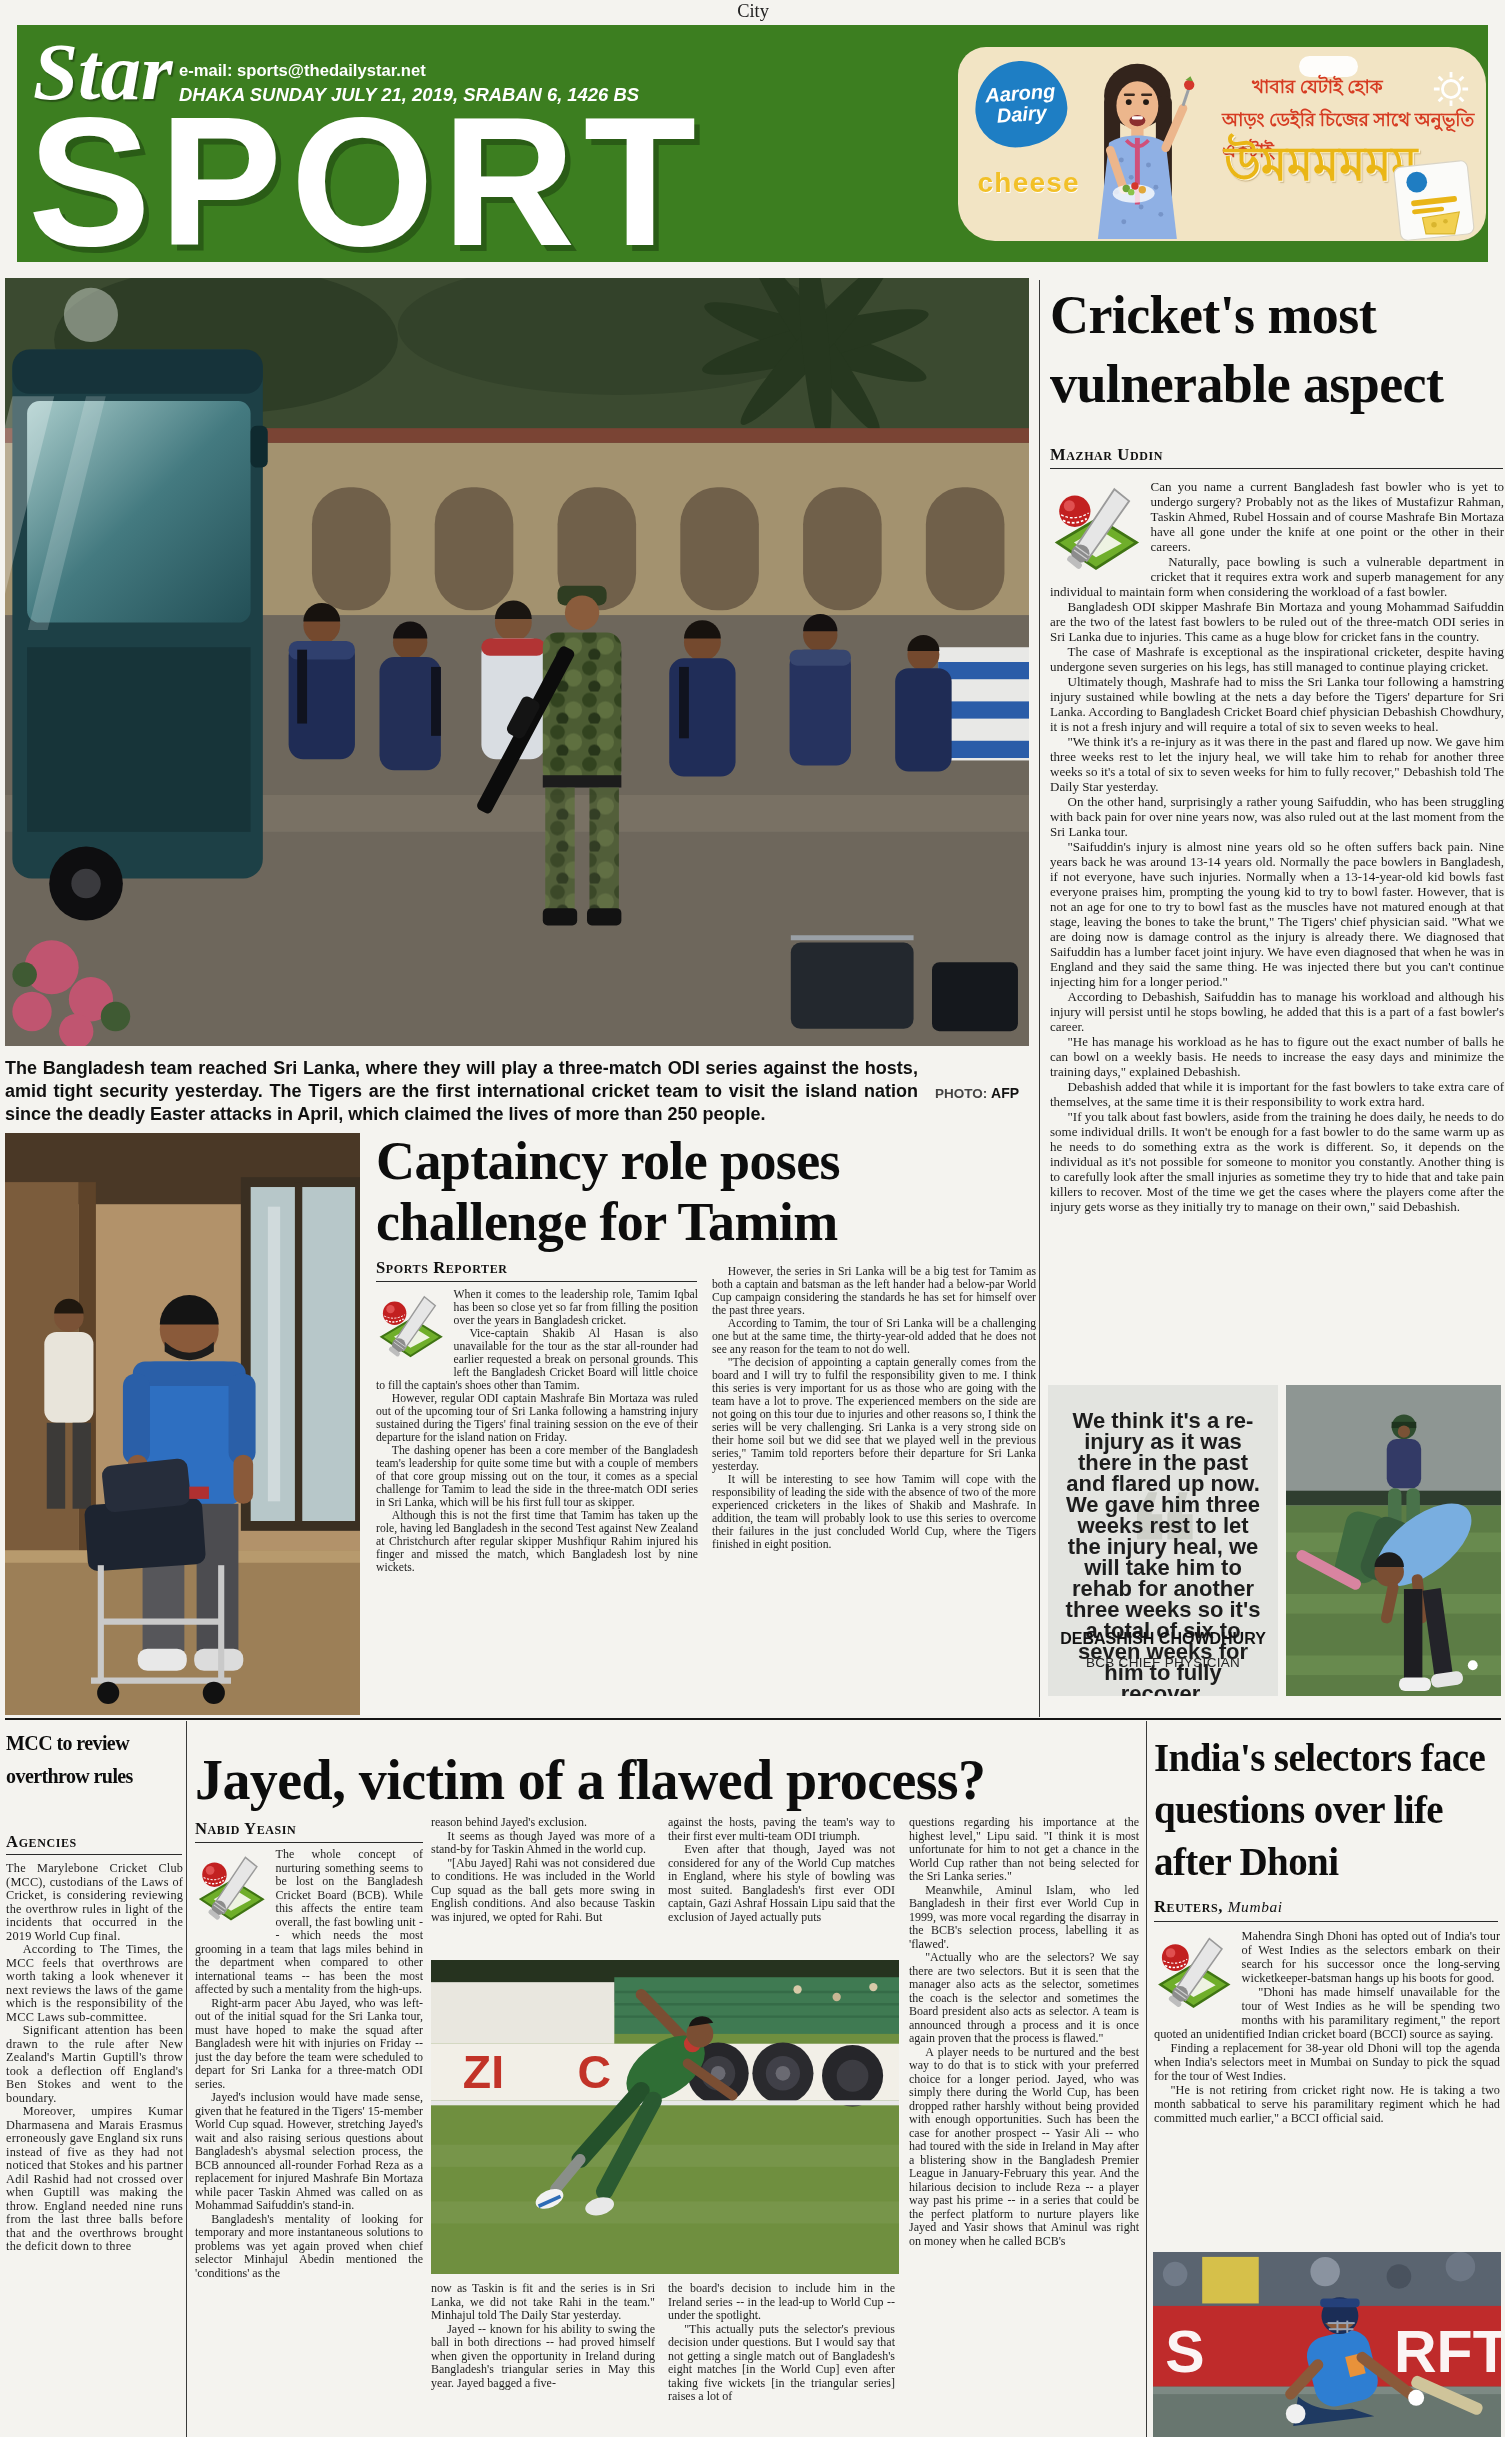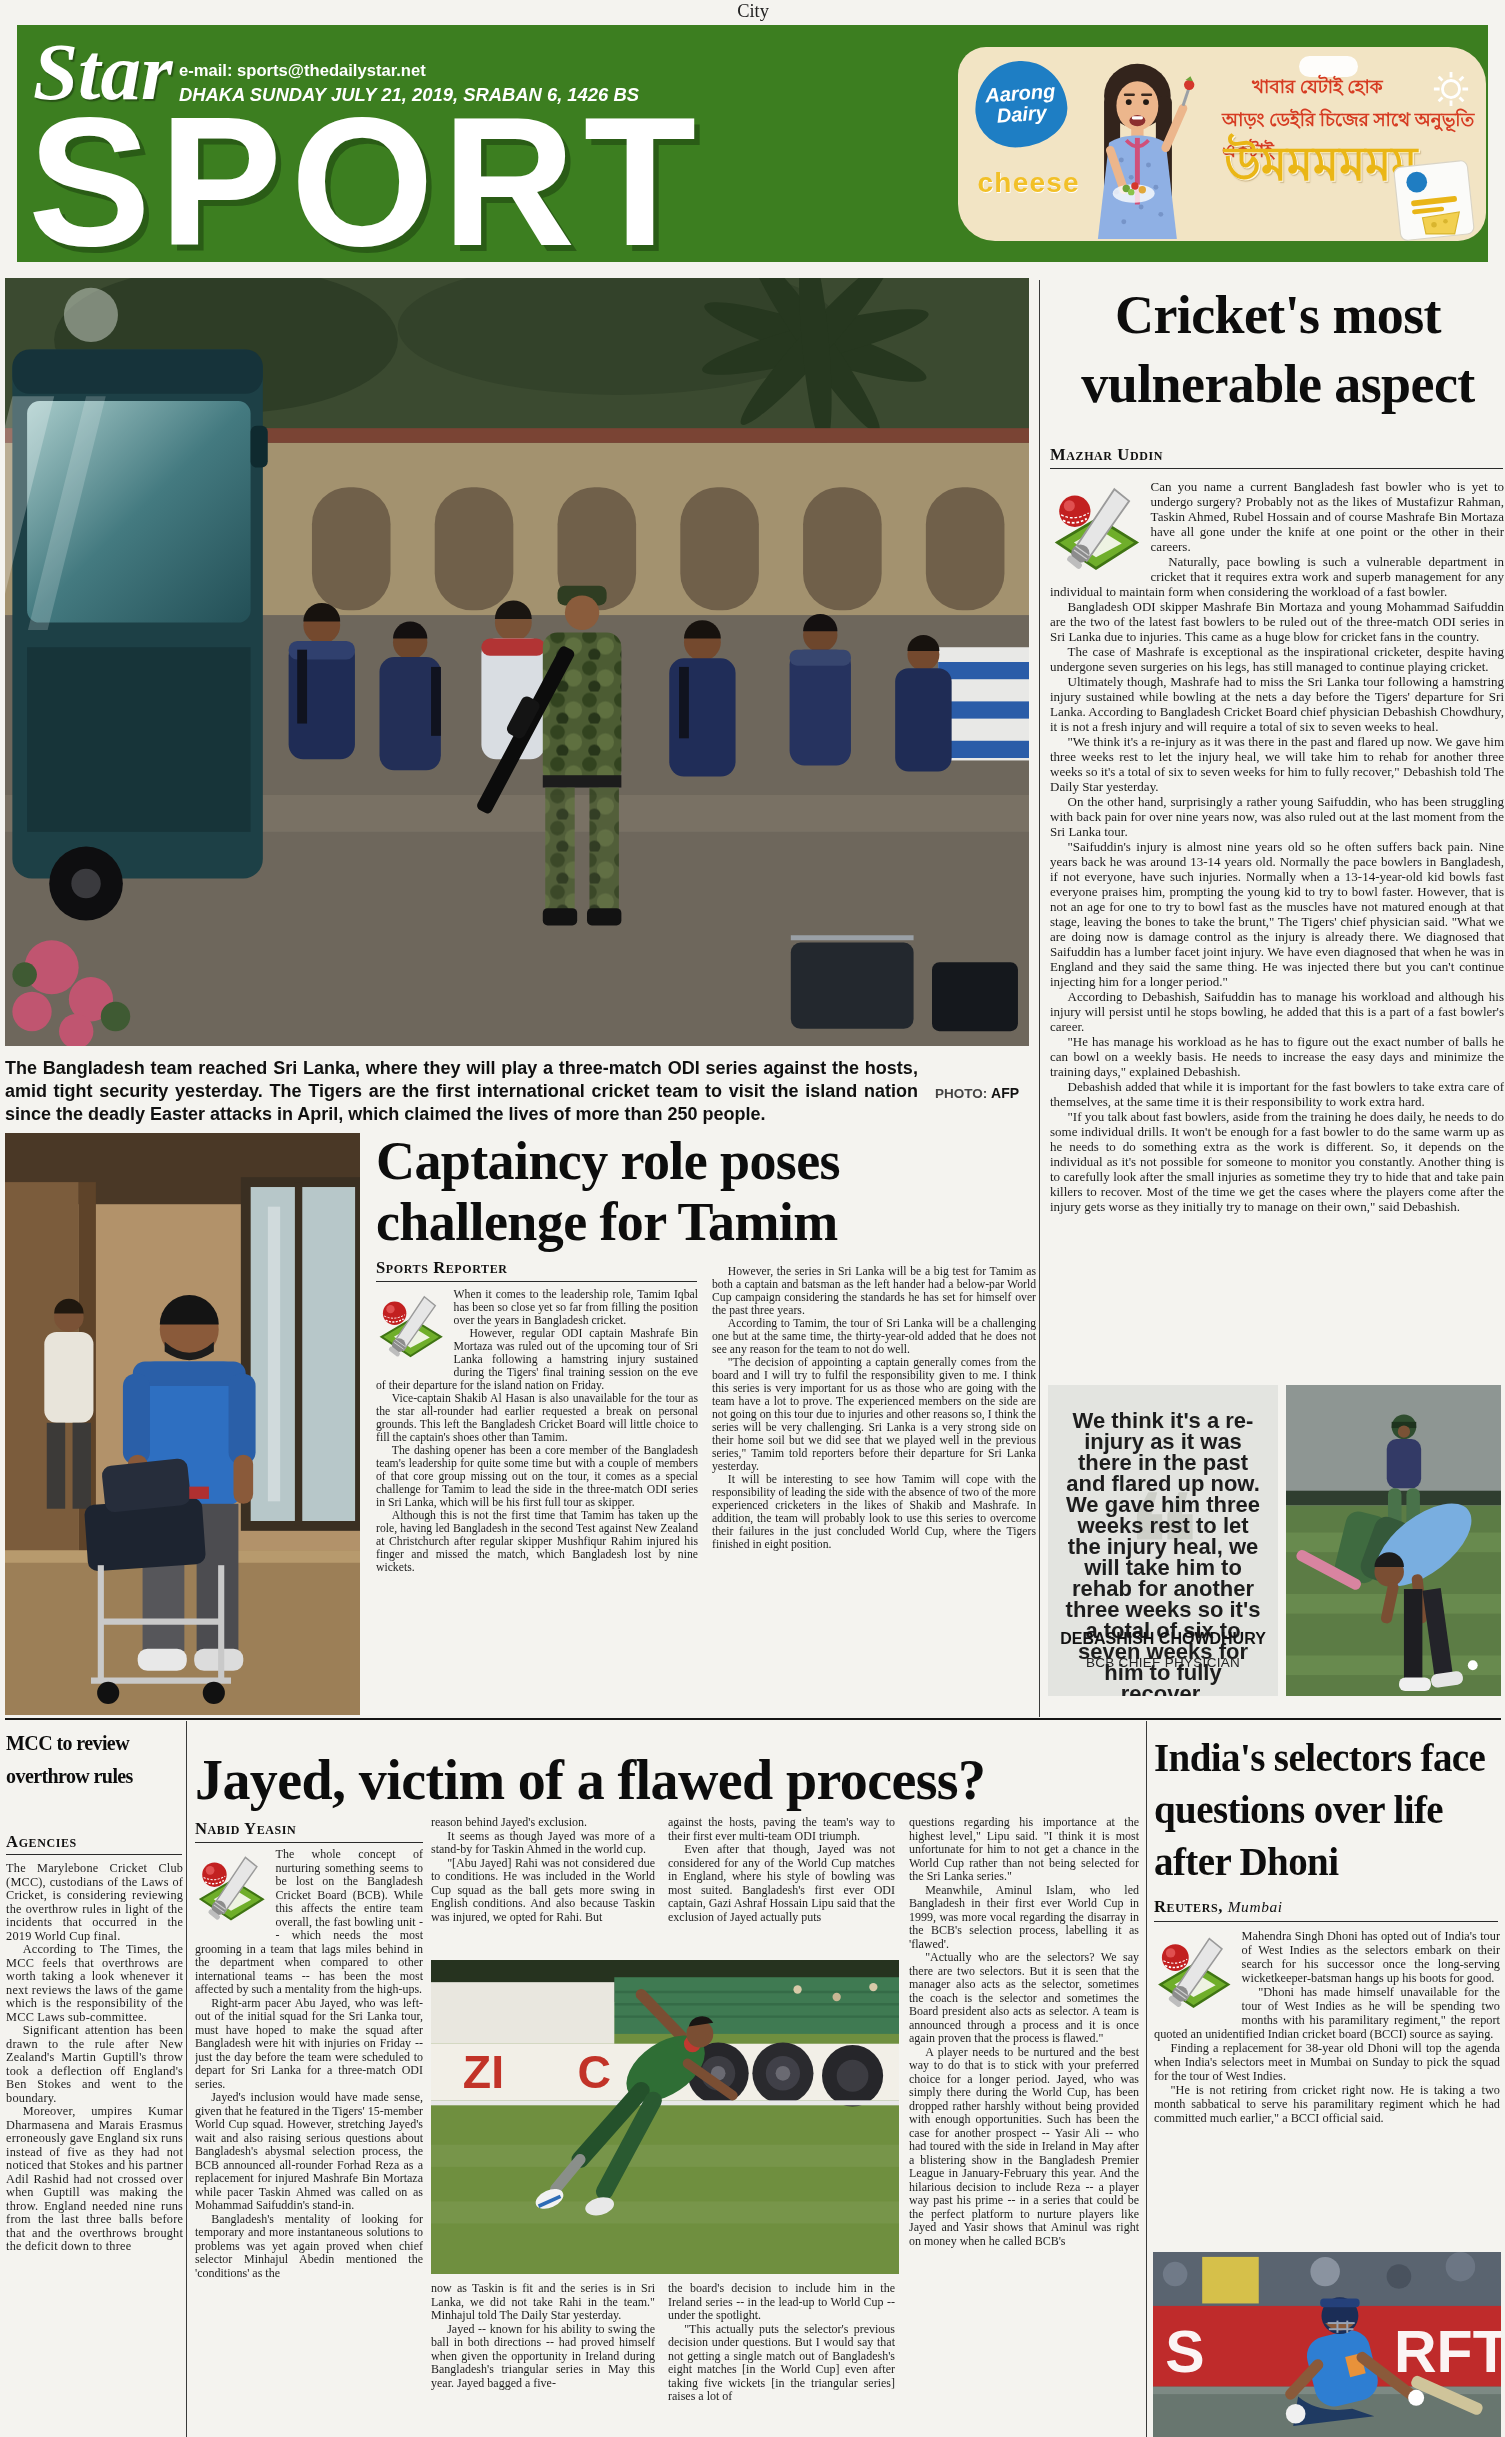--- a/index.html
+++ b/index.html
@@ -26,21 +26,21 @@
   .photo svg { display:block; width:100%; height:100%; }
   
   .lead-caption { left:4.9px; top:1057px; width:1024px; font-family:"Liberation Sans",sans-serif; font-weight:bold; font-size:18px; line-height:23px; color:#101010; padding-right:111px; text-align:justify; }
   .credit { right:9.8px; top:24.6px; font-family:"Liberation Sans",sans-serif; font-size:13.5px; color:#444; }
   .credit b { font-size:14px; color:#111; }
   .rule { background:#2a2a2a; height:1.2px; }
   .vrule { background:#3a3a3a; width:1.2px; }
   .section-rule { left:4.9px; top:1718px; width:1496px; height:1.8px; background:#151515; }
   
   .headline { font-family:"Liberation Serif",serif; font-weight:bold; color:#0d0d0d; letter-spacing:-0.6px; }
-  .hl-vuln { left:1050px; top:281px; width:456px; font-size:54px; line-height:69px;text-align:center; }
+  .hl-vuln { left:1050px; top:281px; width:456px; font-size:54px; line-height:69px; }
   .hl-tamim { left:376px; top:1131px; width:663px; font-size:54px; line-height:61px; }
   .hl-mcc { left:6.1px; top:1727px; width:179px; font-size:20px; line-height:33px; }
   .hl-jayed { left:195px; top:1748px; width:948px; font-size:56px; line-height:64px; white-space:nowrap; }
   .hl-india { left:1154px; top:1732px; width:348px; font-size:39px; line-height:52px; }
   .byline { font-family:"Liberation Serif",serif; font-variant:small-caps; font-weight:bold; font-size:16.6px; letter-spacing:0.6px; color:#111; }
   .byline .loc { font-variant:normal; font-style:italic; font-weight:normal; font-size:15.4px; }
   .body { font-family:"Liberation Serif",serif; text-align:justify; color:#1c1c1c; overflow:hidden; }
   .body p { margin:0; text-indent:1.35em; }
   .body .flow > p:first-child { text-indent:0; }
   .body.keep-indent .flow > p:first-child { text-indent:1.35em; }
@@ -325,22 +325,22 @@
 
   <div class="abs headline hl-tamim">Captaincy role poses challenge for Tamim</div>
   <div class="abs byline" style="left:376px;top:1258px;">Sports Reporter</div>
   <div class="abs rule" style="left:376px;top:1281px;width:321px;"></div>
   <div class="abs body tamim-col1">
     <div class="icon-float" style="width:69px;height:75px;"><svg viewBox="0 0 100 100" width="69" height="75">
           <use href="#cricketicon"></use>
         </svg></div>
     <div class="flow">
         <p>When it comes to the leadership role, Tamim Iqbal has been so close yet so far from filling the position over the years in Bangladesh cricket.</p>
+        <p>Vice-captain Shakib Al Hasan is also unavailable for the tour as the star all-rounder had earlier requested a break on personal grounds. This left the Bangladesh Cricket Board will little choice to fill the captain's shoes other than Tamim.</p>
         <p>However, regular ODI captain Mashrafe Bin Mortaza was ruled out of the upcoming tour of Sri Lanka following a hamstring injury sustained during the Tigers' final training session on the eve of their departure for the island nation on Friday.</p>
-        <p>Vice-captain Shakib Al Hasan is also unavailable for the tour as the star all-rounder had earlier requested a break on personal grounds. This left the Bangladesh Cricket Board will little choice to fill the captain's shoes other than Tamim.</p>
         <p>The dashing opener has been a core member of the Bangladesh team's leadership for quite some time but with a couple of members of that core group missing out on the tour, it comes as a special challenge for Tamim to lead the side in the three-match ODI series in Sri Lanka, which will be his first full tour as skipper.</p>
         <p>Although this is not the first time that Tamim has taken up the role, having led Bangladesh in the second Test against New Zealand at Christchurch after regular skipper Mushfiqur Rahim injured his finger and missed the match, which Bangladesh lost by nine wickets.</p>
       </div>
   </div>
   <div class="abs body tamim-col2 keep-indent">
     <div class="flow">
         <p>However, the series in Sri Lanka will be a big test for Tamim as both a captain and batsman as the left hander had a below-par World Cup campaign considering the standards he has set for himself over the past three years.</p>
         <p>According to Tamim, the tour of Sri Lanka will be a challenging one but at the same time, the thirty-year-old added that he does not see any reason for the team to not do well.</p>
         <p>"The decision of appointing a captain generally comes from the board and I will try to fulfil the responsibility given to me. I think this series is very important for us as those who are going with the team have a lot to prove. The experienced members on the side are not going on this tour due to injuries and other reasons so, I think the series will be very challenging. Sri Lanka is a very strong side on their home soil but we did see that we played well in the previous series," Tamim told reporters before their departure for Sri Lanka yesterday.</p>
         <p>It will be interesting to see how Tamim will cope with the responsibility of leading the side with the absence of two of the more experienced cricketers in the likes of Shakib and Mashrafe. In addition, the team will probably look to use this series to overcome their failures in the just concluded World Cup, where the Tigers finished in eight position.</p>

